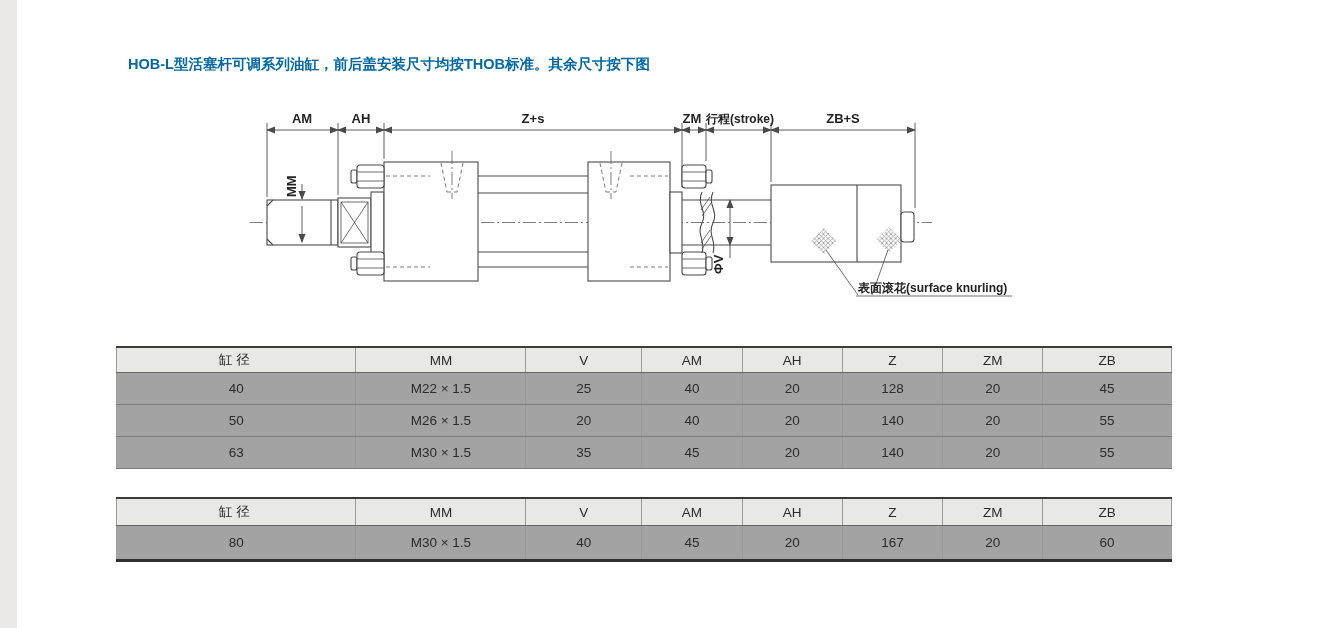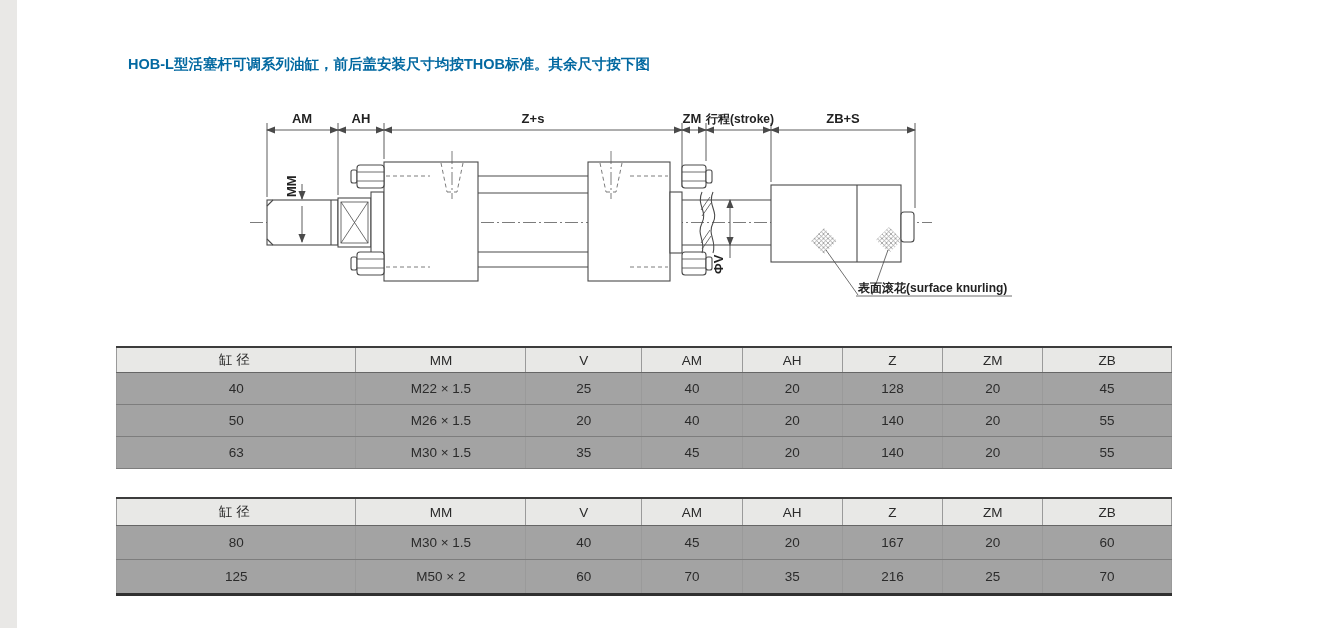--- a/index.html
+++ b/index.html
@@ -276,26 +276,16 @@
           <tr>
             <td>80</td>
             <td>M30 × 1.5</td>
             <td>40</td>
             <td>45</td>
             <td>20</td>
             <td>167</td>
             <td>20</td>
             <td>60</td>
           </tr>
-          <tr>
-            <td>125</td>
-            <td>M50 × 2</td>
-            <td>60</td>
-            <td>70</td>
-            <td>35</td>
-            <td>216</td>
-            <td>25</td>
-            <td>70</td>
-          </tr>
         </tbody>
       </table>
   </div>
 </div>
 
 </body></html>

